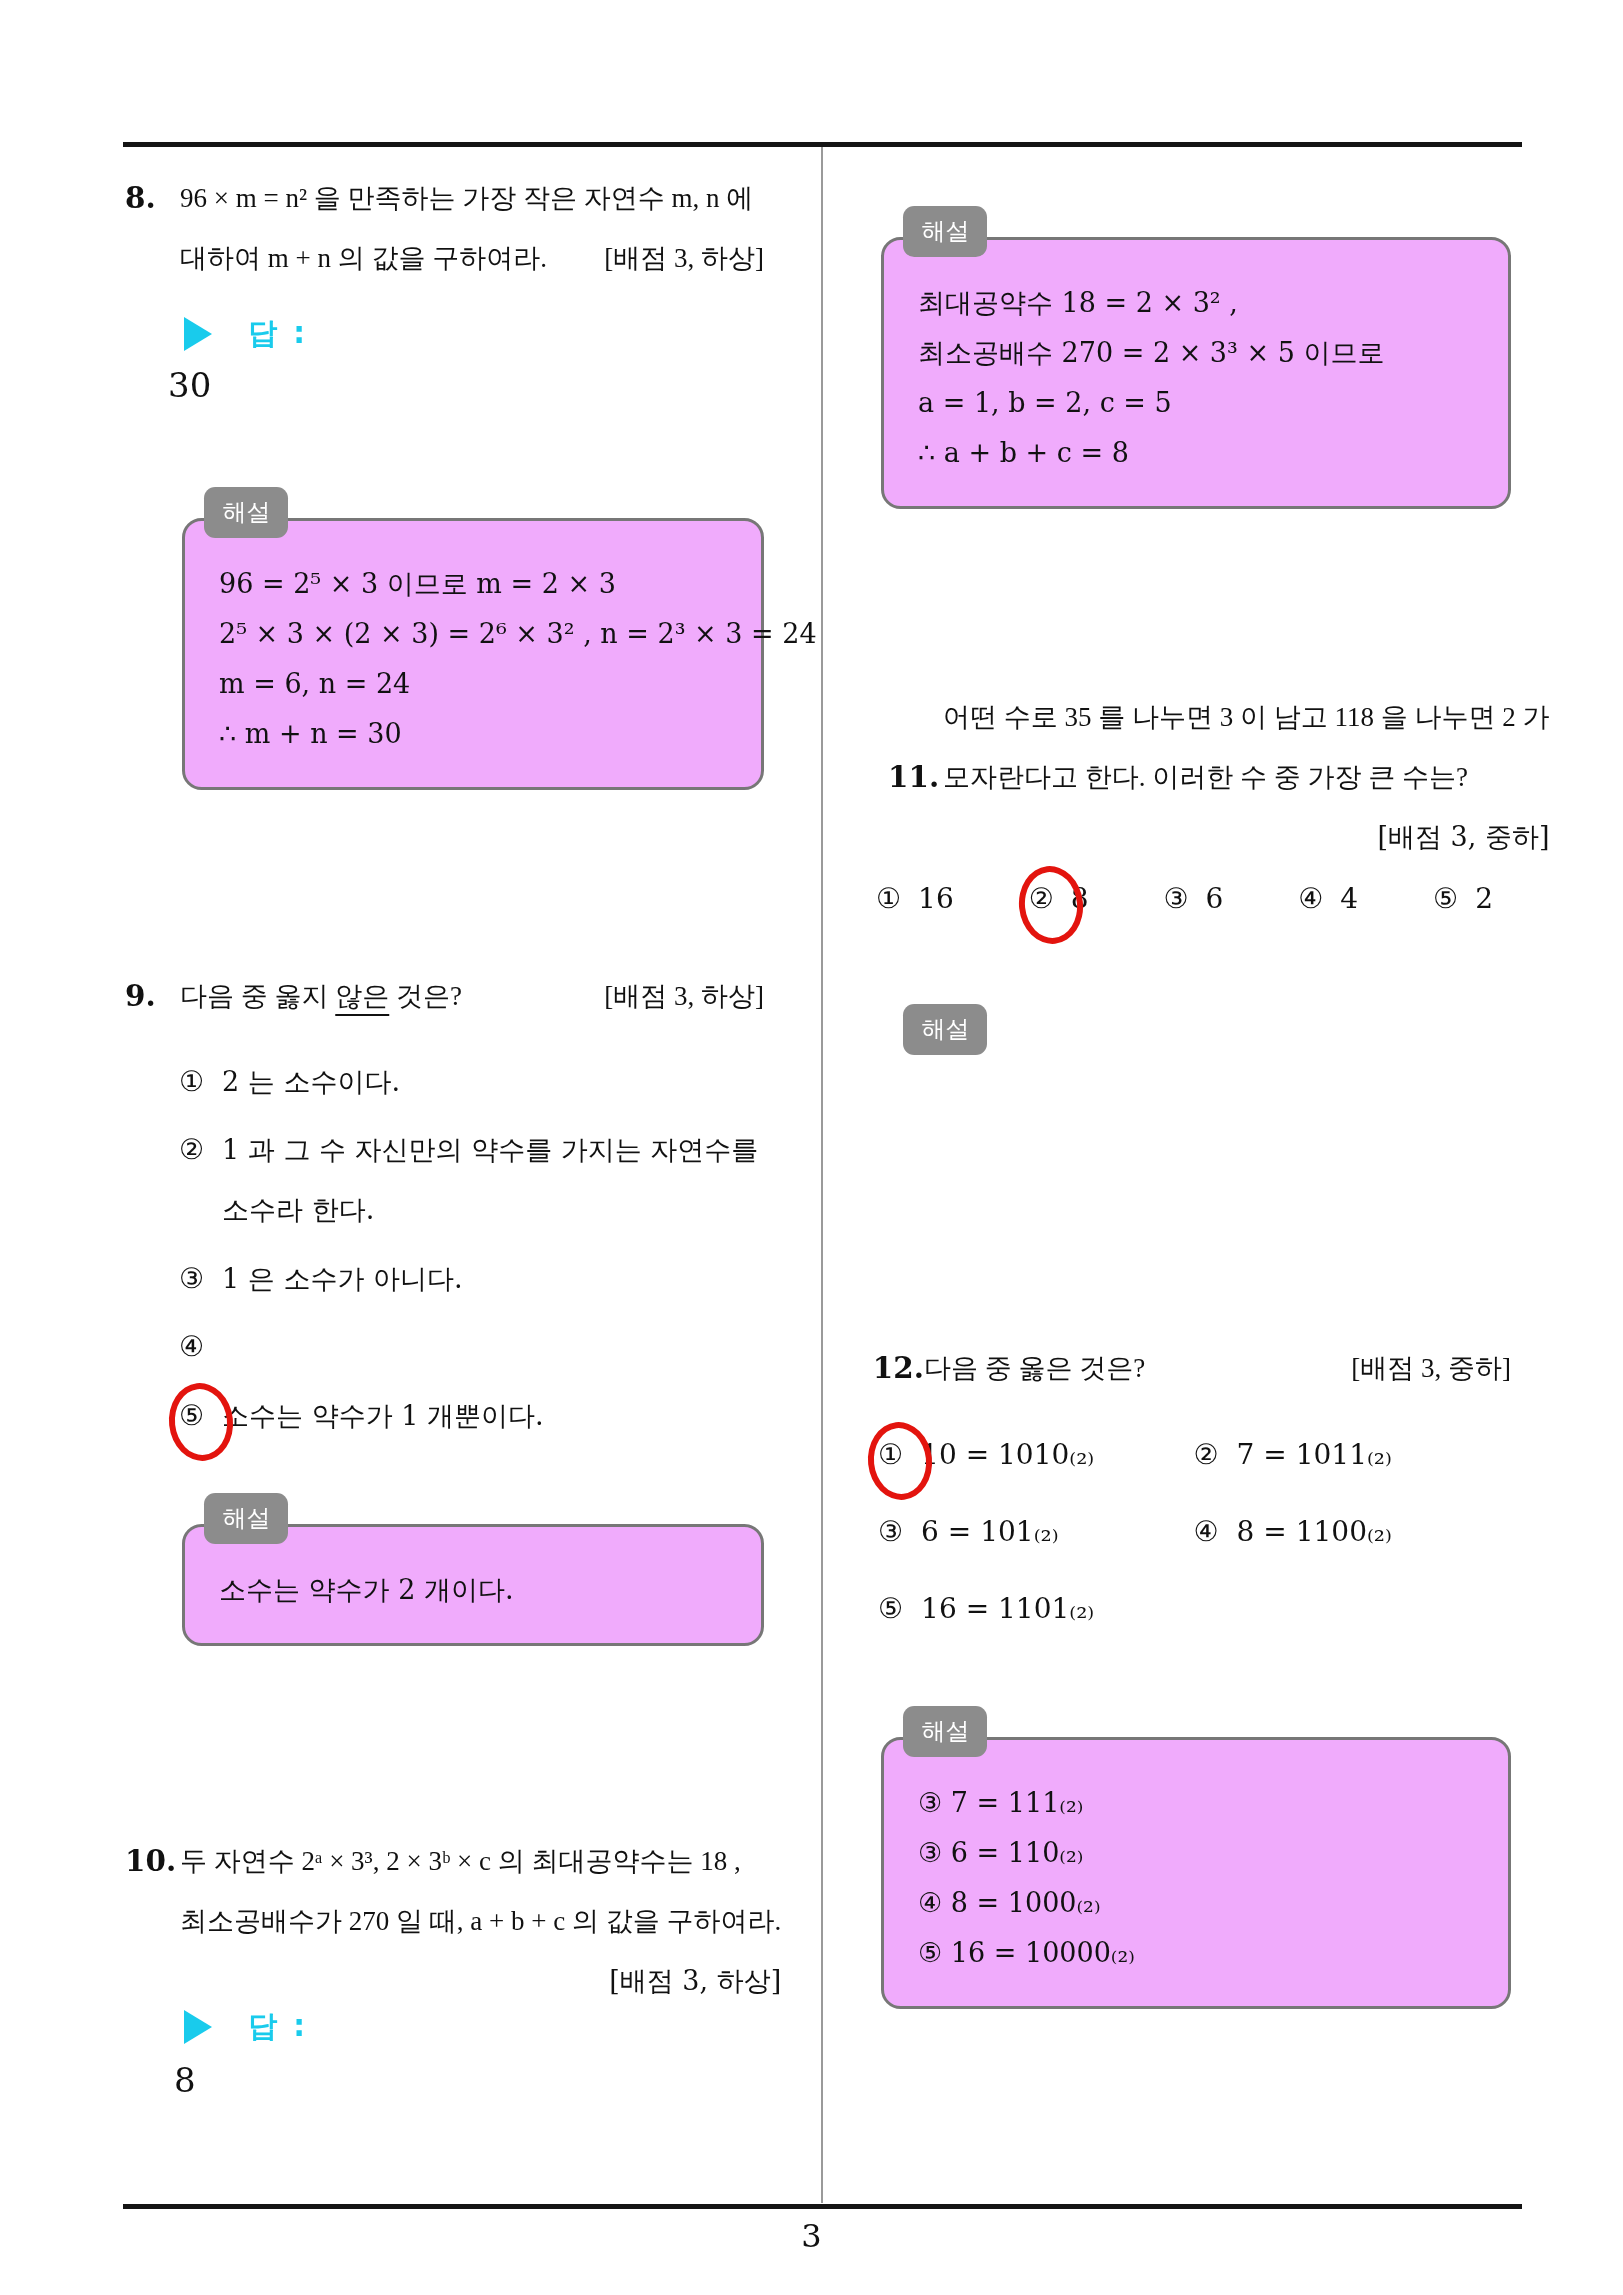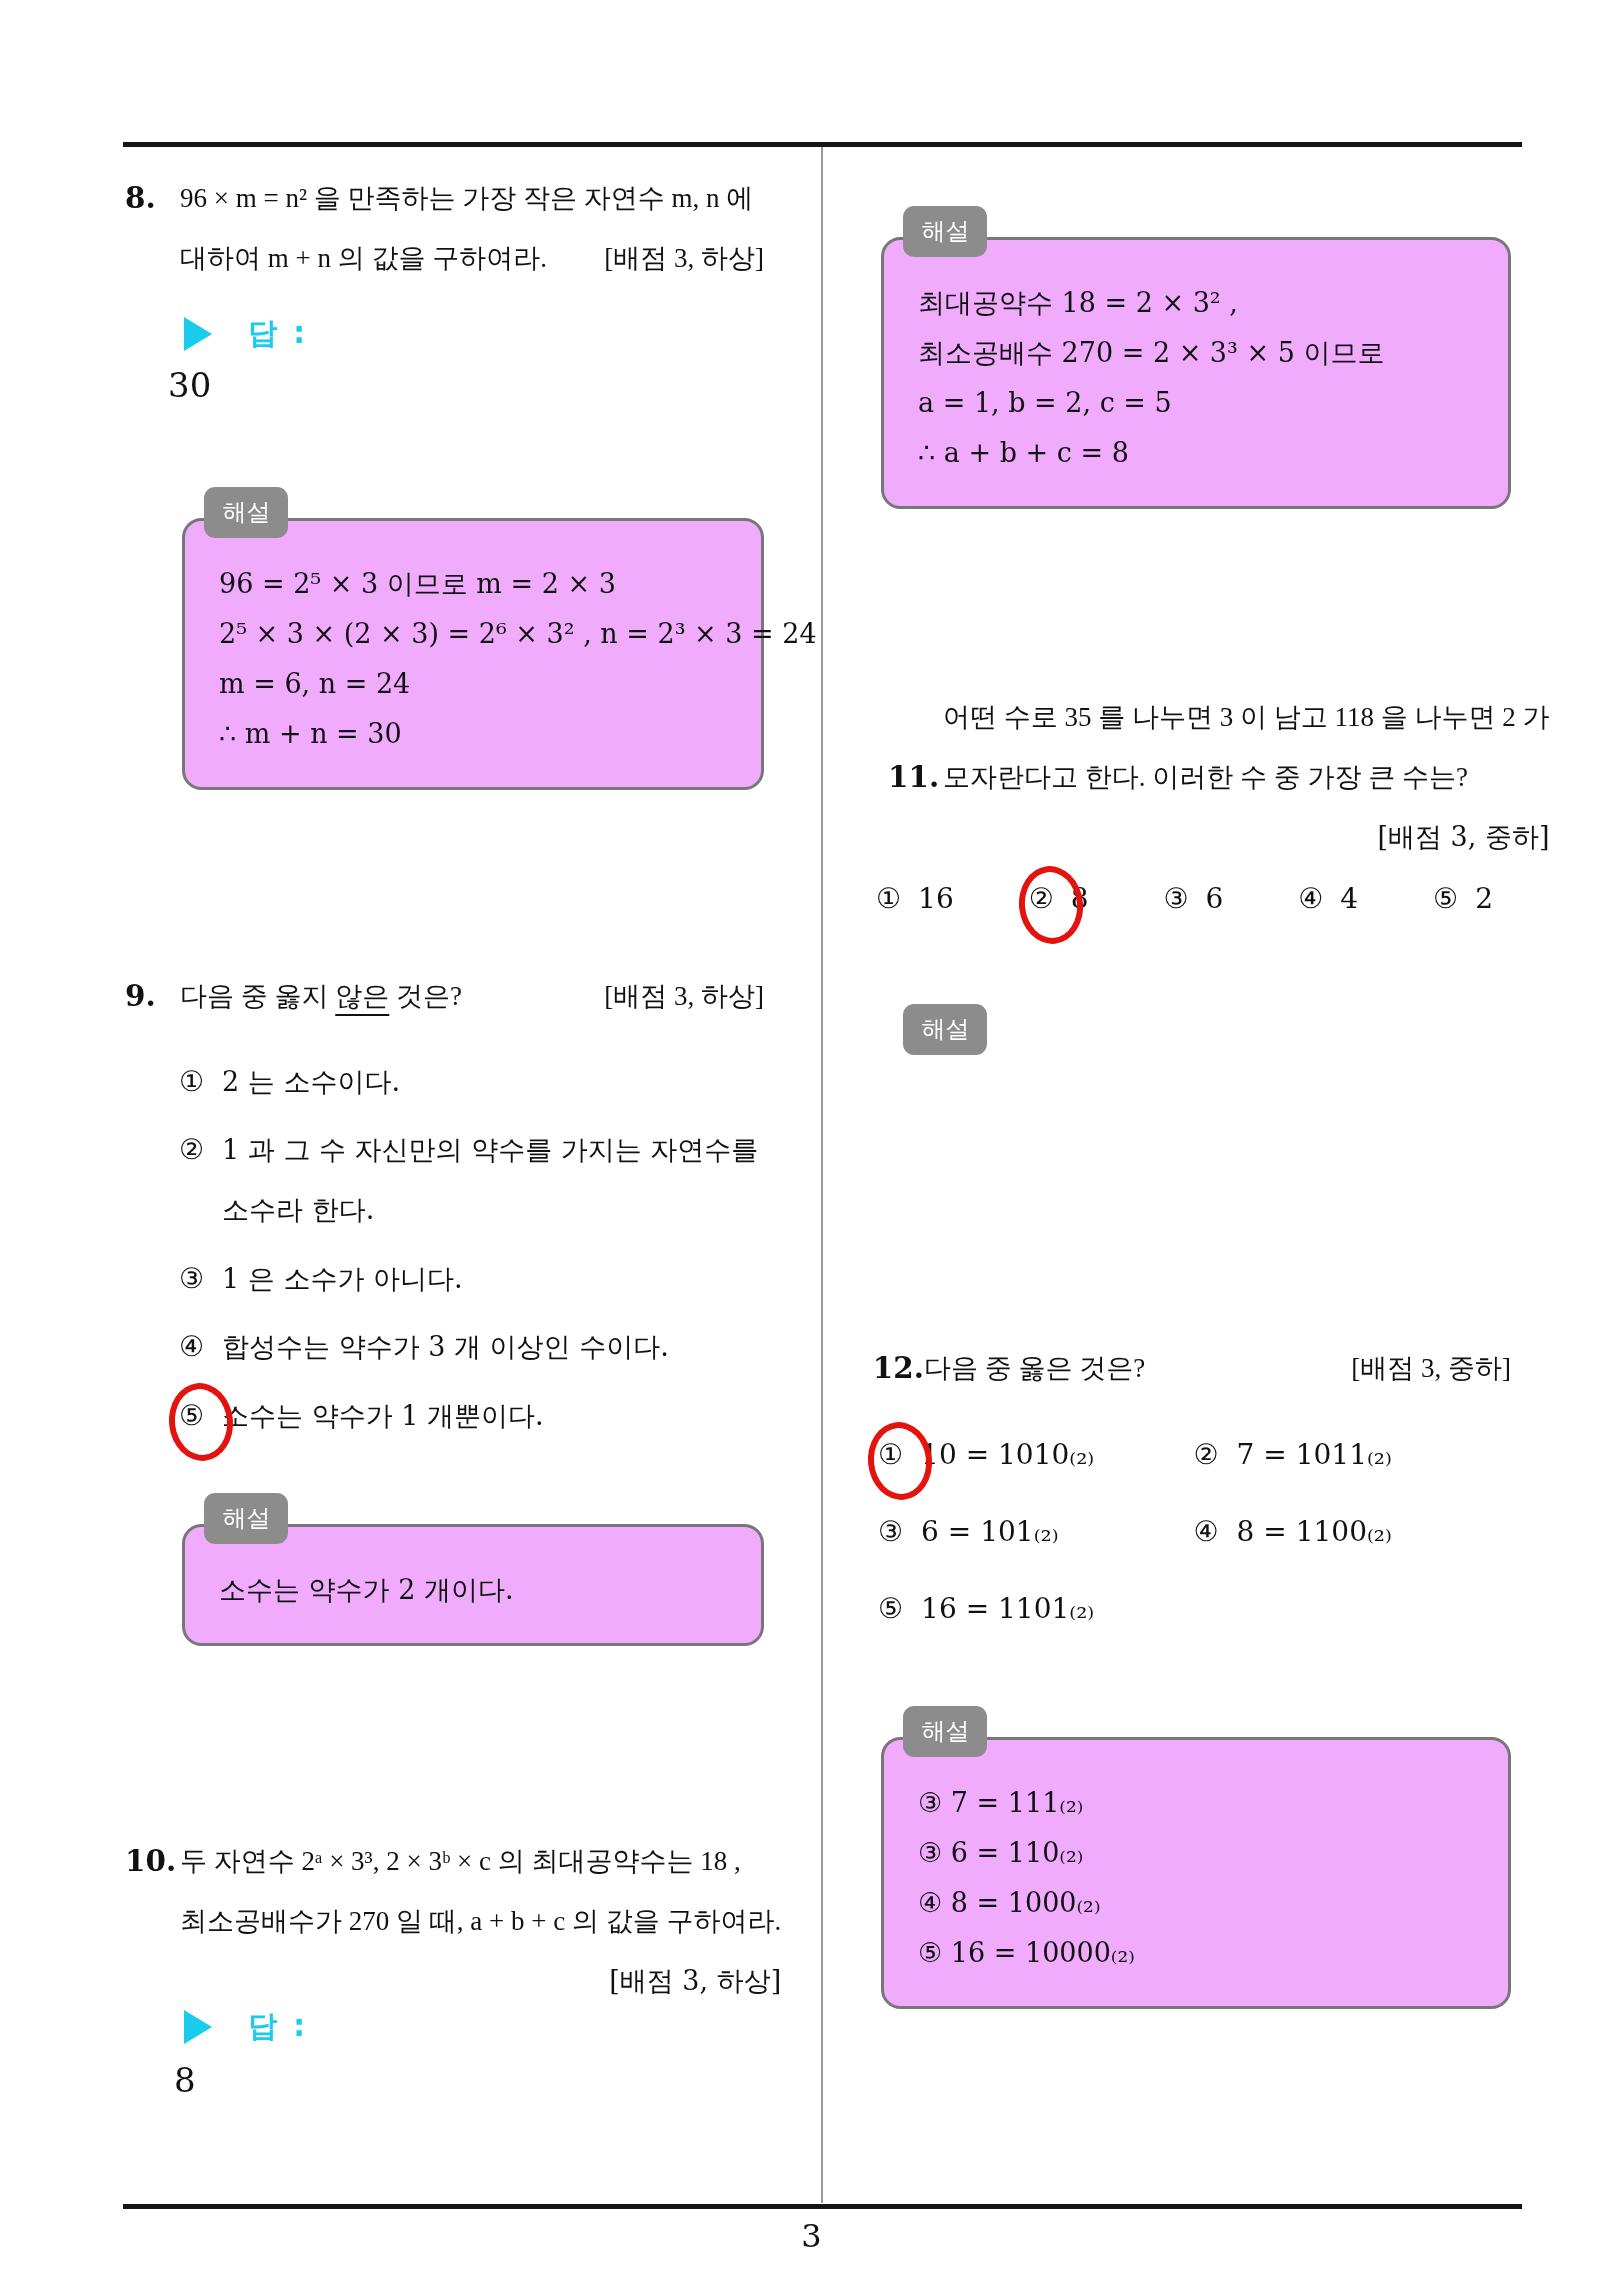--- a/index.html
+++ b/index.html
@@ -116,21 +116,20 @@
         <span>1 과 그 수 자신만의 약수를 가지는 자연수를</span>
         <span class="second">소수라 한다.</span>
       </span>
     </div>
     <div class="opt">
       <span class="opt-marker">③</span>
       <span class="opt-text">1 은 소수가 아니다.</span>
     </div>
     <div class="opt">
       <span class="opt-marker">④</span>
-      <span class="opt-text">합성수는 약수가 3 개 이상인 수이다.</span>
     </div>
     <div class="opt">
       <span class="ring-wrap">
         <span class="red-ring"></span>
         <span class="opt-marker">⑤</span>
       </span>
       <span class="opt-text">소수는 약수가 1 개뿐이다.</span>
     </div>
   </div>
 

